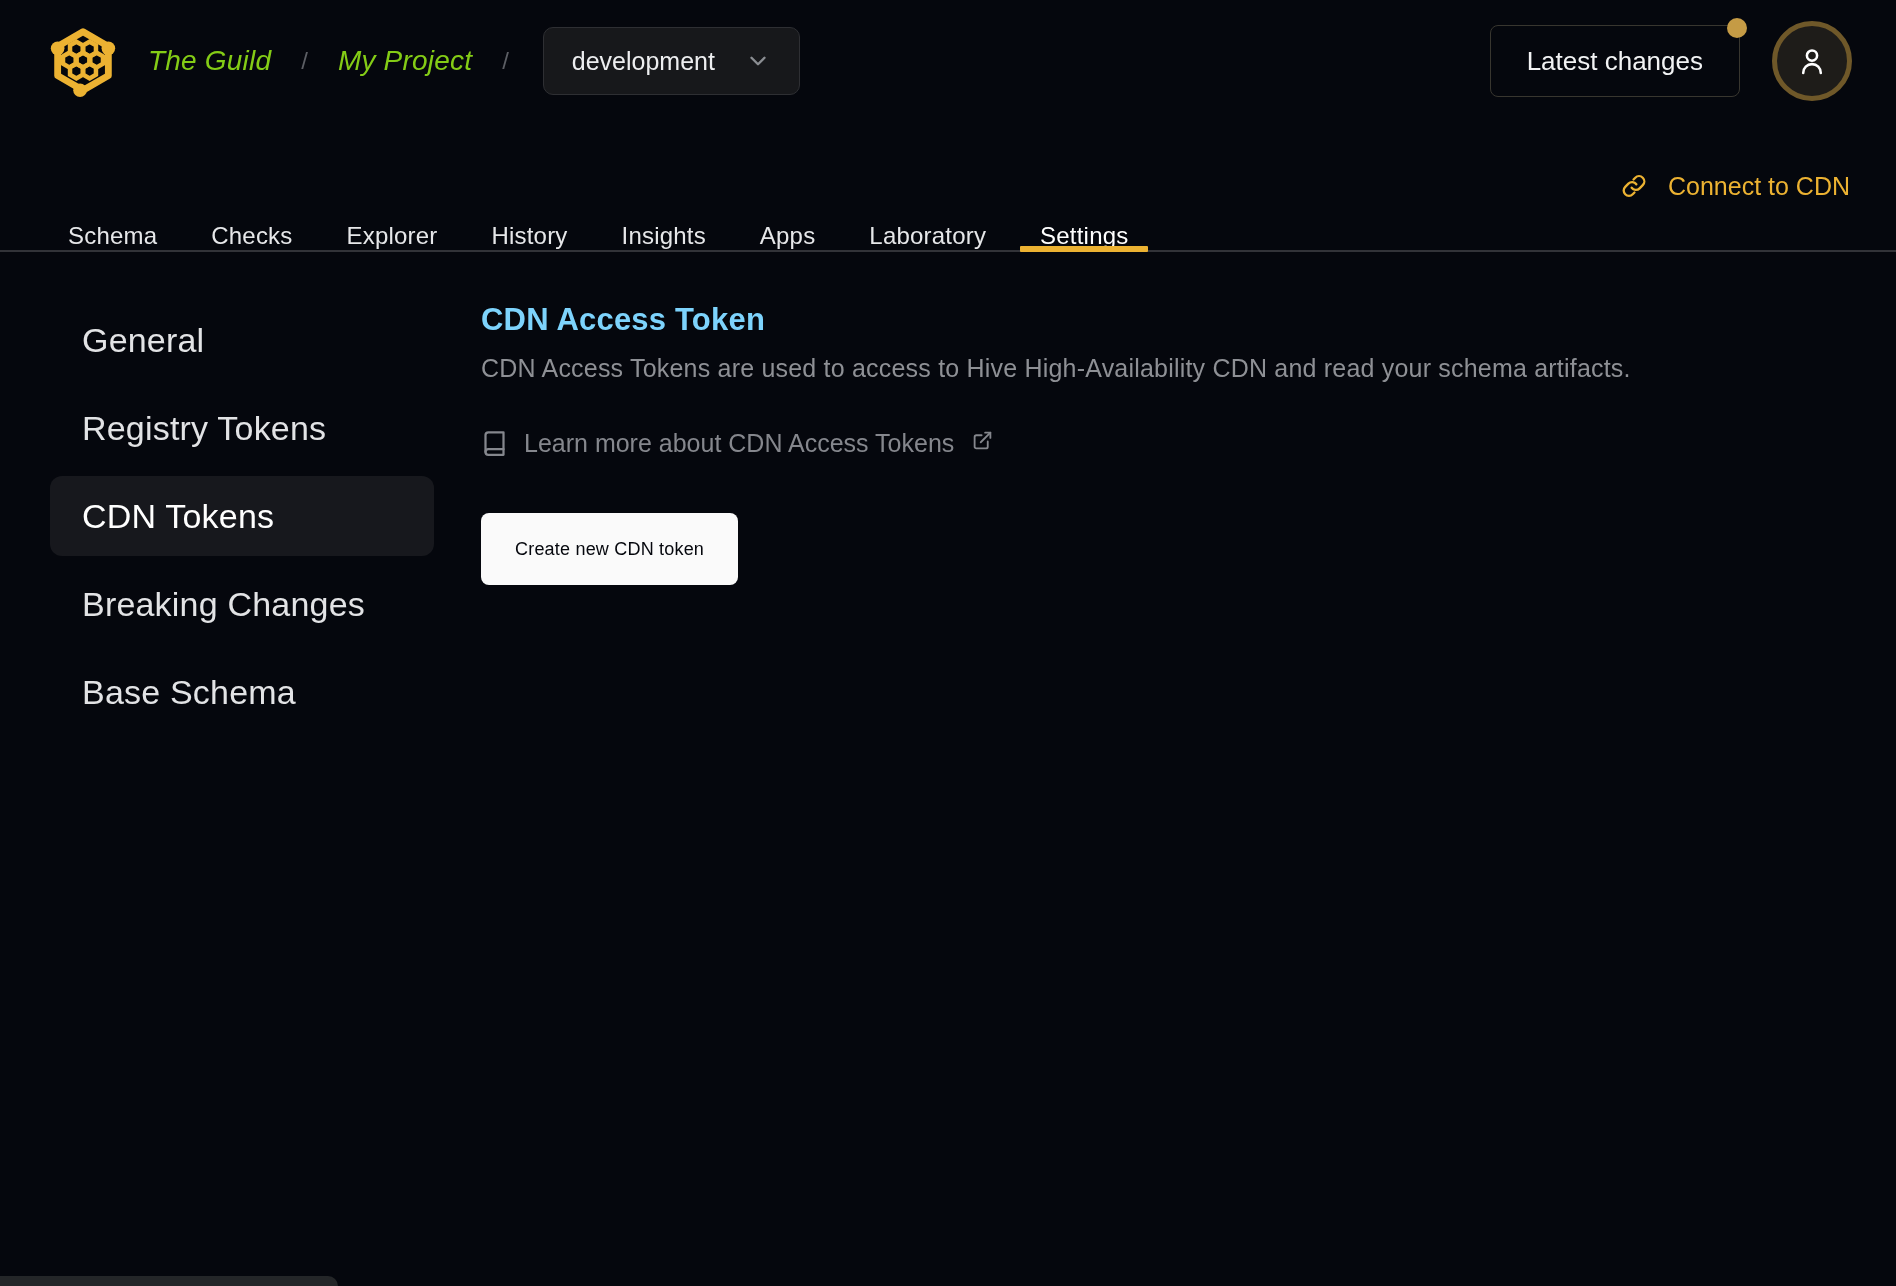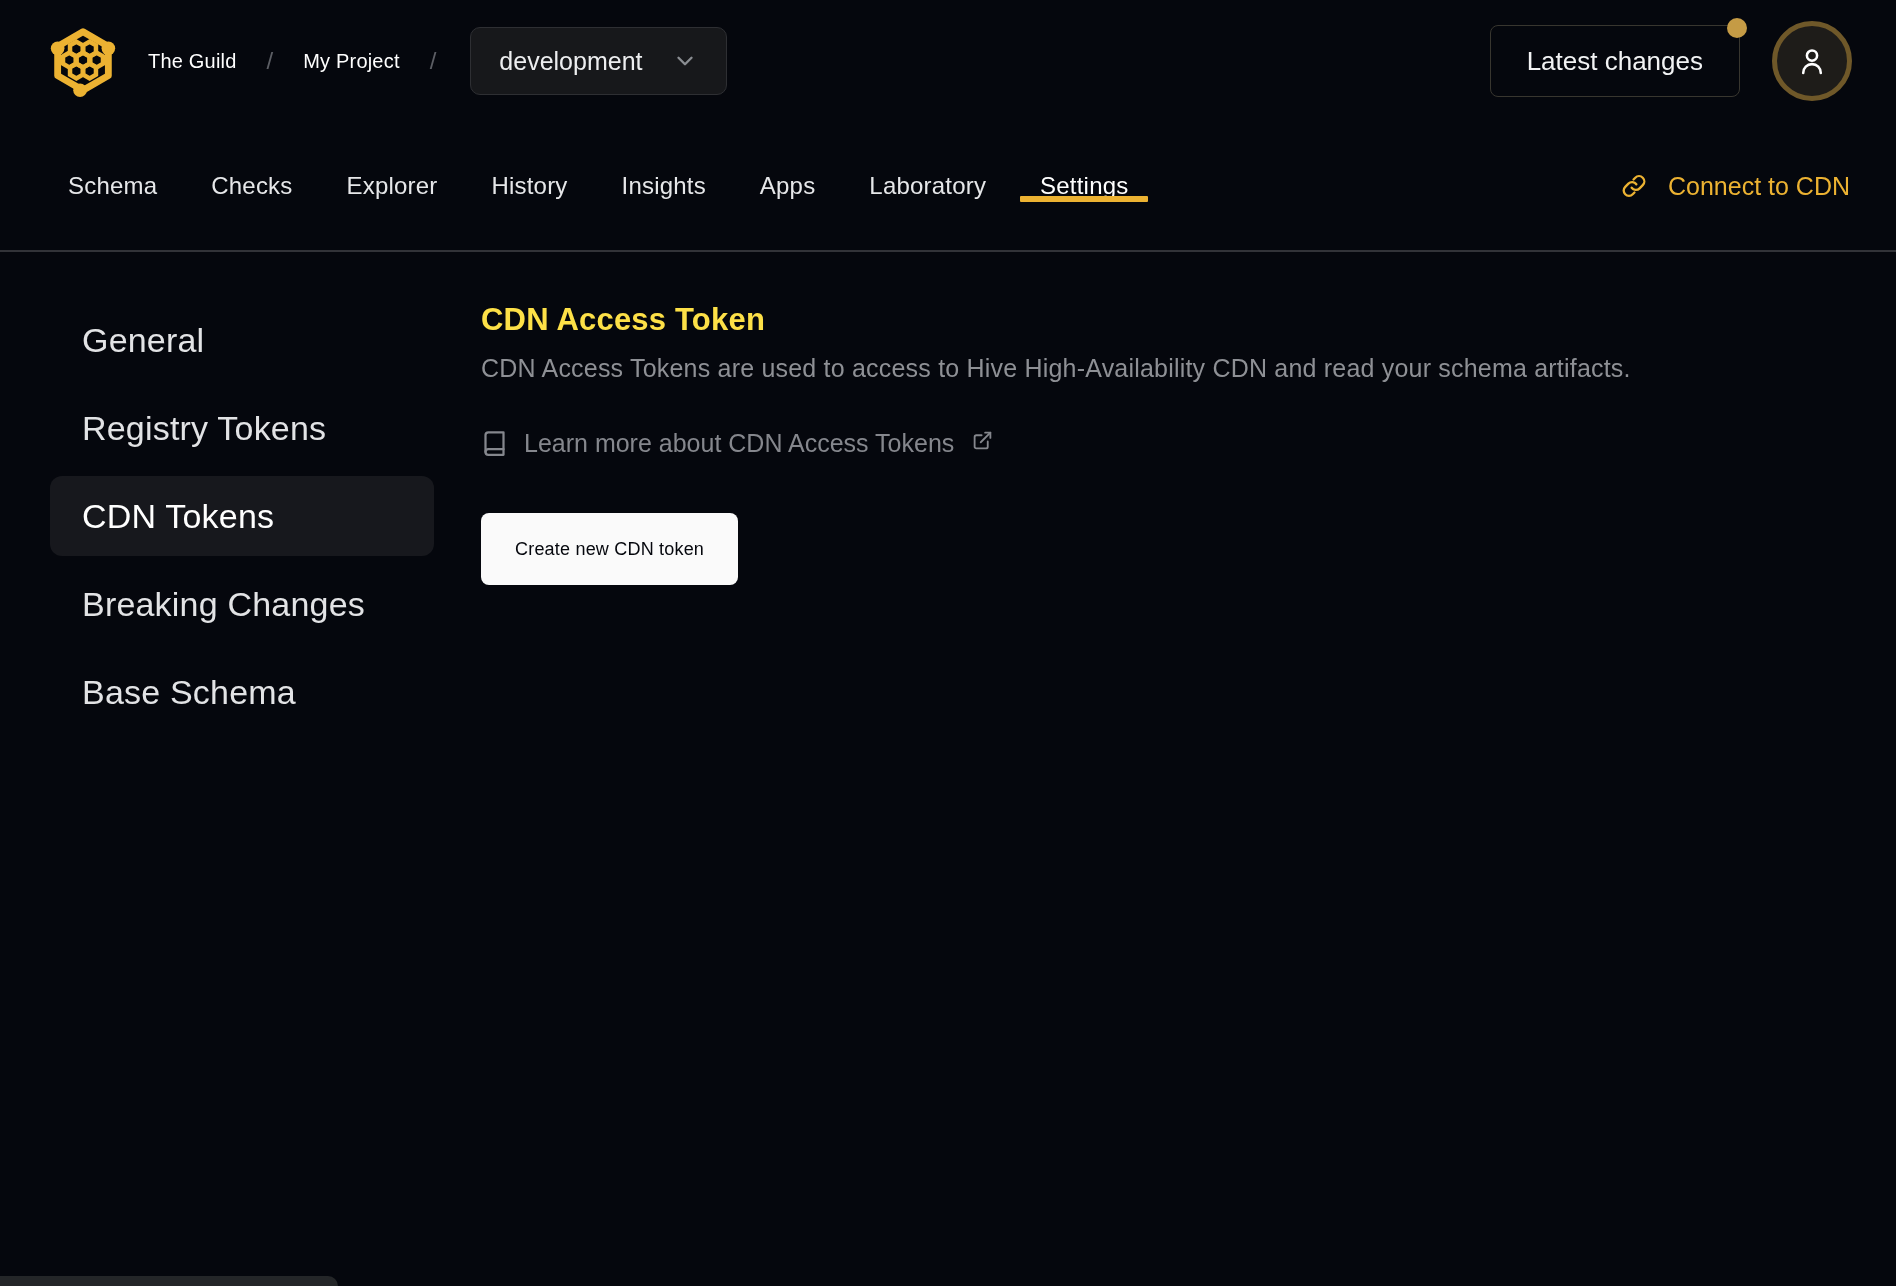--- a/index.html
+++ b/index.html
@@ -16,22 +16,22 @@
   
   .topbar {
     height: 122px;
     padding: 0 44px;
     display: flex; align-items: center; justify-content: space-between;
   }
   .brand-row { display: flex; align-items: center; }
   .logo { display: flex; align-items: center; justify-content: center; width: 78px; height: 78px; cursor: pointer; }
   .breadcrumb { display: flex; align-items: center; margin-left: 26px; }
   .crumb {
-    font-size: 20px; font-weight: 500; color: #ffffff;
-    text-decoration: none; cursor: pointer; letter-spacing: .2px;
+    font-size: 28px; font-weight: 500; color: #84cc16;
+    text-decoration: none; cursor: pointer; letter-spacing: .2px; font-style: italic;
   }
   .sep { color: #5C5E64; font-size: 24px; margin: 0 30px; }
   .target-select {
     display: flex; align-items: center; gap: 30px;
     background: #17181B; border: 1px solid #2E2F33; border-radius: 10px;
     height: 68px; padding: 0 28px; margin-left: 4px;
     color: #EDEEF0; font-size: 25px; font-weight: 500;
     font-family: inherit; cursor: pointer;
   }
   .target-select .chev { color: #8A8D92; display: flex; }
@@ -55,21 +55,21 @@
     color: #FFFFFF; cursor: pointer;
   }
 
   
   .tabbar {
     height: 130px;
     padding: 0 46px 0 48px;
     display: flex; align-items: center; justify-content: space-between;
     border-bottom: 2px solid #323338;
   }
-  .tabs { display: flex; align-items: center; gap: 14px; height: 100%; }
+  .tabs { display: flex; align-items: flex-end; gap: 14px; height: 100%; }
   .tab {
     position: relative;
     display: flex; align-items: center;
     padding: 0 20px;
     background: transparent; border: none;
     color: #E6E7E9; font-size: 24px; font-family: inherit;
     cursor: pointer; letter-spacing: .2px;
   }
   .tab.active { color: #FFFFFF; }
   .tab.active::after {
@@ -91,21 +91,21 @@
   .side-item {
     height: 80px; display: flex; align-items: center;
     padding: 0 32px; border-radius: 12px;
     color: #E2E3E5; font-size: 34px; cursor: pointer;
     background: transparent; border: none; font-family: inherit;
     text-align: left; letter-spacing: .2px;
   }
   .side-item.active { background: #17181D; color: #FFFFFF; }
 
   .main { padding: 50px 0 0 1px; flex: 1; }
-  .page-title { color: #fde047; font-size: 31px; font-weight: 700; letter-spacing: .2px; }
+  .page-title { color: #7dd3fc; font-size: 31px; font-weight: 700; letter-spacing: .2px; }
   .desc { margin-top: 16px; color: #8E9095; font-size: 25px; letter-spacing: .2px; }
   .learn-more {
     margin-top: 46px;
     display: inline-flex; align-items: center; gap: 16px;
     color: #85878D; font-size: 25px; text-decoration: none; cursor: pointer;
   }
   .learn-more .ext { margin-left: 2px; margin-top: -6px; }
   .create-btn {
     display: block; margin-top: 52px;
     background: #FAFAFA; color: #05070D;

